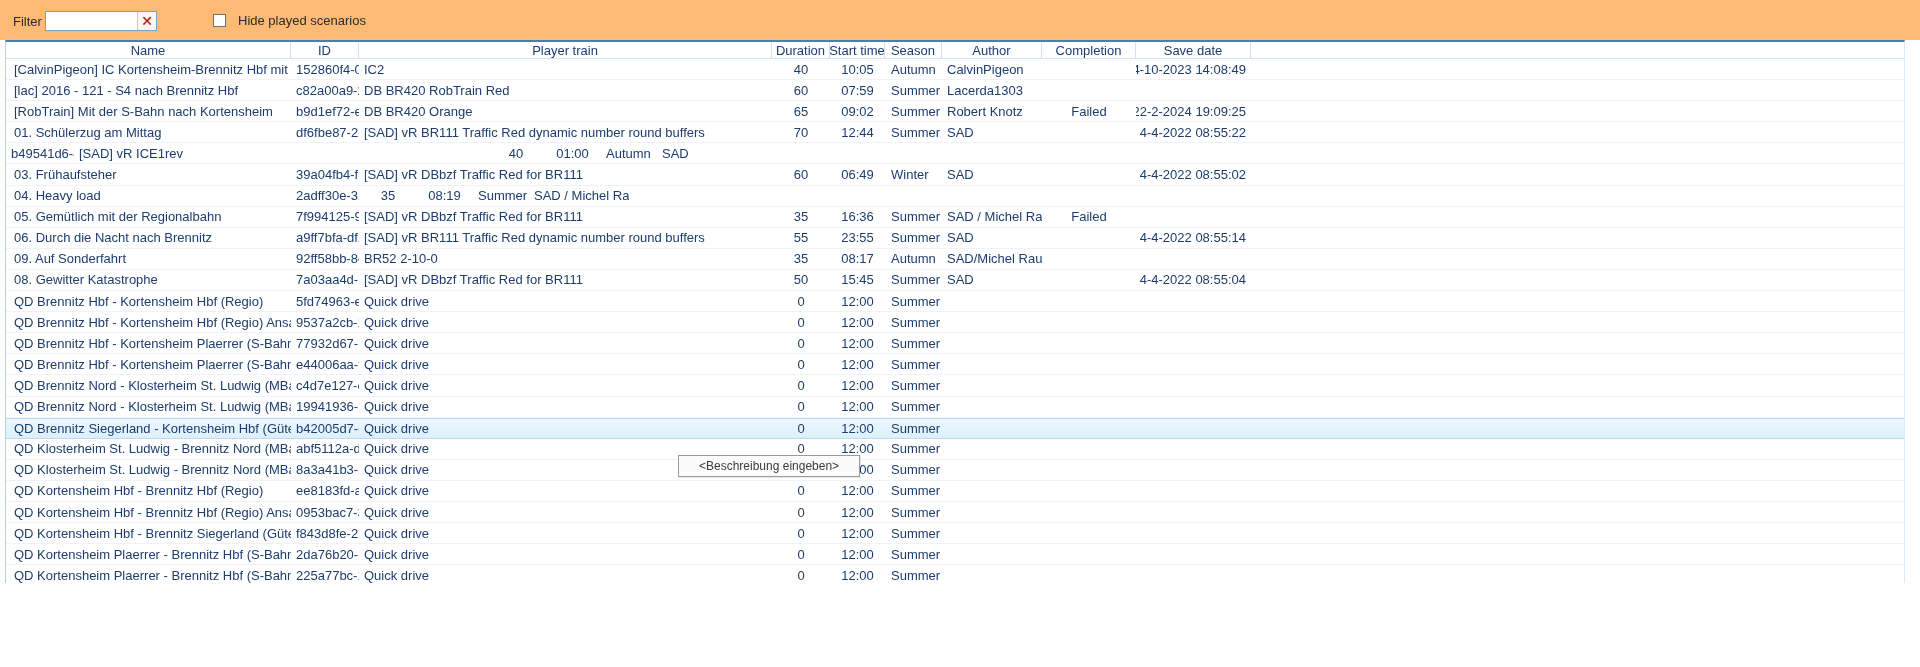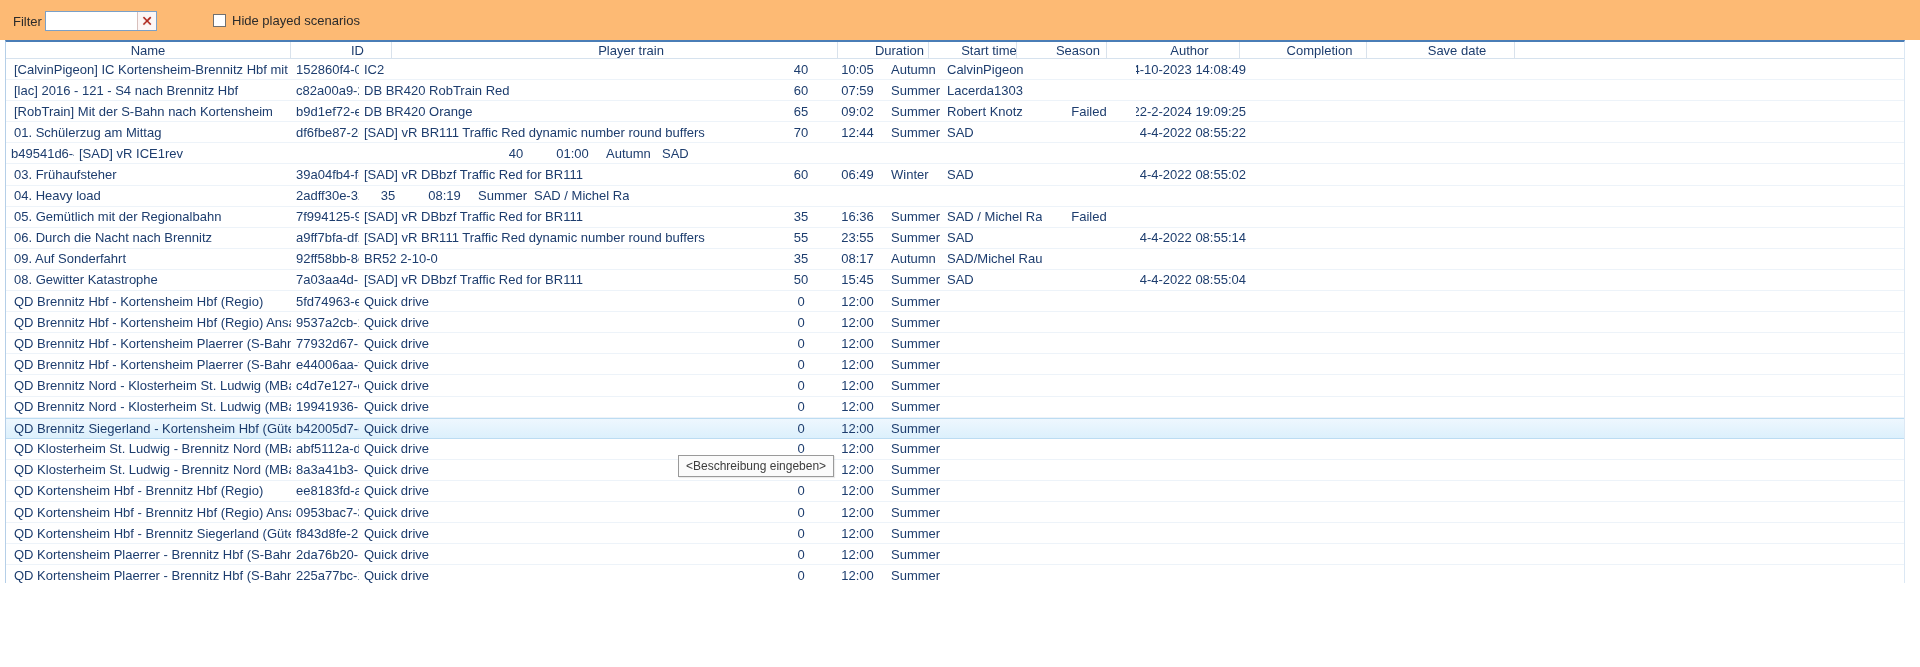--- a/index.html
+++ b/index.html
@@ -27,32 +27,32 @@
     flex: 0 0 18px; display: flex; align-items: center; justify-content: center;
     cursor: pointer; background: #fdf6f5; border-left: 1px solid #d8c0bc;
   }
   .clear-x { color: #b3281e; font-weight: bold; font-size: 14px; line-height: 1;
     text-shadow: 0 0 1px rgba(140,20,10,.6); }
   .chk-group { position: absolute; left: 213px; top: 13px; display: flex; align-items: center; }
   .checkbox {
     width: 13px; height: 13px; border: 1px solid #707070; background: #fff;
     box-sizing: border-box; display: inline-block; cursor: pointer;
   }
-  .chk-label { margin-left: 6px; color: #2b2b2b; }
+  .chk-label { margin-left: 12px; color: #2b2b2b; }
 
   
   .list {
     position: absolute; left: 5px; top: 40px; width: 1900px; height: 543px;
     border-top: 2px solid #4a7db6;
     border-left: 1px solid #b5cfe8;
     border-right: 1px solid #dce8f4;
     box-sizing: border-box; overflow: hidden; background: #fff;
     color: #1d3d6e;
   }
-  .hrow { display: flex; height: 16px; align-items: center; border-bottom: 1px solid #d6e2ee; gap: 33px; }
+  .hrow { display: flex; height: 16px; align-items: center; border-bottom: 1px solid #d6e2ee; }
   .hcell {
     height: 100%; display: flex; align-items: center; justify-content: center;
     border-right: 1px solid #d9e2ec; box-sizing: border-box;
     white-space: nowrap; overflow: hidden; cursor: default; font-size: 13px;
   }
   .row {
     display: flex; height: 21.1px; align-items: center;
     border-bottom: 1px solid rgba(214,228,242,0.45); box-sizing: border-box;
     white-space: nowrap;
   }
@@ -76,21 +76,21 @@
   .col-save_date   { width: 115px; padding-right: 5px; justify-content: flex-end; }
   .col-filler      { flex: 1 1 auto; border-right: none; }
   .hcell.col-name, .hcell.col-id, .hcell.col-player_train, .hcell.col-season,
   .hcell.col-author, .hcell.col-save_date, .hcell.col-duration,
   .hcell.col-start_time, .hcell.col-completion { justify-content: center; padding-left: 0; padding-right: 0; }
 
   
   .tooltip {
     position: absolute; left: 678px; top: 455px; height: 22px;
     background: #fbfbfb; border: 1px solid #9a9a9a; box-sizing: border-box;
-    display: flex; align-items: center; padding: 0 7px;
+    display: flex; align-items: center; padding: 0 20px;
     color: #3c3c3c; font-size: 12px; white-space: nowrap; z-index: 5;
     box-shadow: 1px 1px 1px rgba(0,0,0,0.08);
   }
 </style>
 </head>
 <body>
 
 <div class="topbar">
   <span class="filter-label">Filter</span>
   <div class="filter-box">

